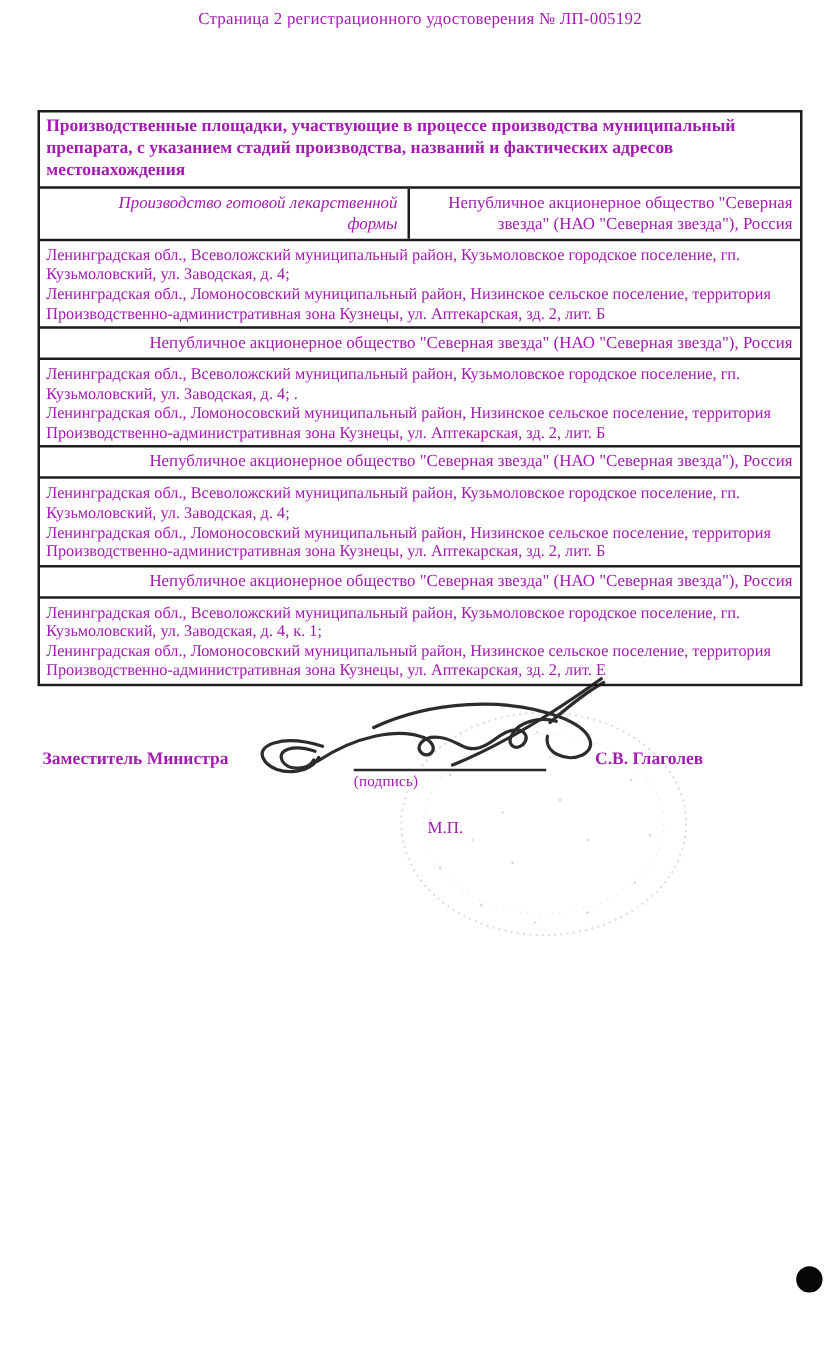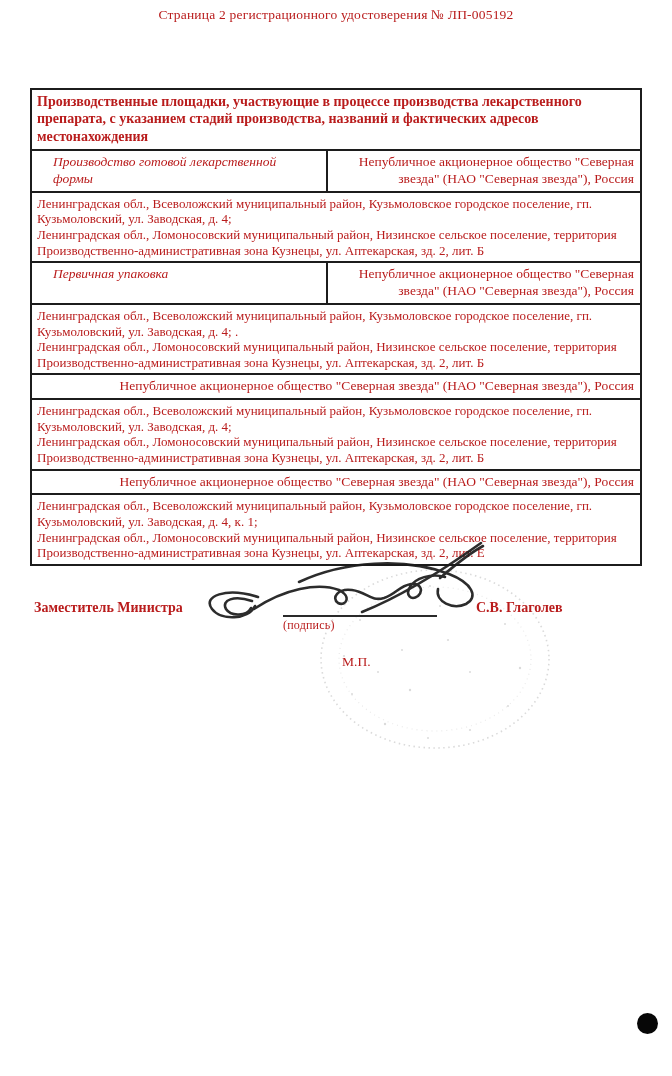--- a/index.html
+++ b/index.html
@@ -1,42 +1,42 @@
 <!DOCTYPE html>
 <html><head>
 <meta charset="utf-8">
 <style>
   html,body{margin:0;padding:0;background:#e8e8e8;}
   .page{
     position:relative;
     width:672px;height:1076px;
     background:#ffffff;
     font-family:"Liberation Serif","DejaVu Serif",serif;
-    color:#b91c1c;
+    color:#a21caf;
     overflow:hidden;
     margin:0 auto;
   }
   .page-header{
     position:absolute;top:7px;left:0;width:100%;
     text-align:center;font-size:13.5px;letter-spacing:.2px;
   }
   
   .reg-table{
     position:absolute;left:30px;top:88px;width:612px;
     border:2px solid #1c1c1c;box-sizing:border-box;
   }
   .t-title{
     min-height:50px;padding:3px 7px 4px 5px;box-sizing:border-box;
     font-weight:bold;font-size:14px;line-height:1.24;
   }
   .t-row{display:flex;border-top:2px solid #1c1c1c;}
   .t-stage{
     width:296px;box-sizing:border-box;border-right:2px solid #1c1c1c;
     font-style:italic;font-size:13.5px;line-height:1.25;
-    padding:3px 8px 3px 21px;min-height:32px;
+    padding:3px 8px 3px 21px;min-height:32px;text-align:right;
   }
   .t-company{
     flex:1;box-sizing:border-box;
     font-size:13.5px;line-height:1.25;padding:3px 6px 3px 8px;text-align:right;
   }
   .t-addr{
     border-top:2px solid #1c1c1c;
     font-size:13px;line-height:1.2;padding:3px 8px 3px 5px;
     box-sizing:border-box;min-height:64px;
   }
@@ -58,33 +58,32 @@
   }
 </style>
 </head>
 <body>
 
 <div class="page">
 
   <div class="page-header">Страница 2 регистрационного удостоверения № ЛП-005192</div>
 
   <div class="reg-table">
-    <div class="t-title">Производственные площадки, участвующие в процессе производства лекарственного препарата, с указанием стадий производства, названий и фактических адресов местонахождения</div>
+    <div class="t-title">Производственные площадки, участвующие в процессе производства муниципальный препарата, с указанием стадий производства, названий и фактических адресов местонахождения</div>
 
     <div class="t-row">
       <div class="t-stage">Производство готовой лекарственной формы</div>
       <div class="t-company">Непубличное акционерное общество "Северная звезда" (НАО "Северная звезда"), Россия</div>
     </div>
     <div class="t-addr">
       <div>Ленинградская обл., Всеволожский муниципальный район, Кузьмоловское городское поселение, гп. Кузьмоловский, ул. Заводская, д. 4;</div>
       <div>Ленинградская обл., Ломоносовский муниципальный район, Низинское сельское поселение, территория Производственно-административная зона Кузнецы, ул. Аптекарская, зд. 2, лит. Б</div>
     </div>
 
     <div class="t-row">
-      <div class="t-stage">Первичная упаковка</div>
       <div class="t-company">Непубличное акционерное общество "Северная звезда" (НАО "Северная звезда"), Россия</div>
     </div>
     <div class="t-addr">
       <div>Ленинградская обл., Всеволожский муниципальный район, Кузьмоловское городское поселение, гп. Кузьмоловский, ул. Заводская, д. 4; .</div>
       <div>Ленинградская обл., Ломоносовский муниципальный район, Низинское сельское поселение, территория Производственно-административная зона Кузнецы, ул. Аптекарская, зд. 2, лит. Б</div>
     </div>
 
     <div class="t-row">
       <div class="t-company">Непубличное акционерное общество "Северная звезда" (НАО "Северная звезда"), Россия</div>
     </div>

